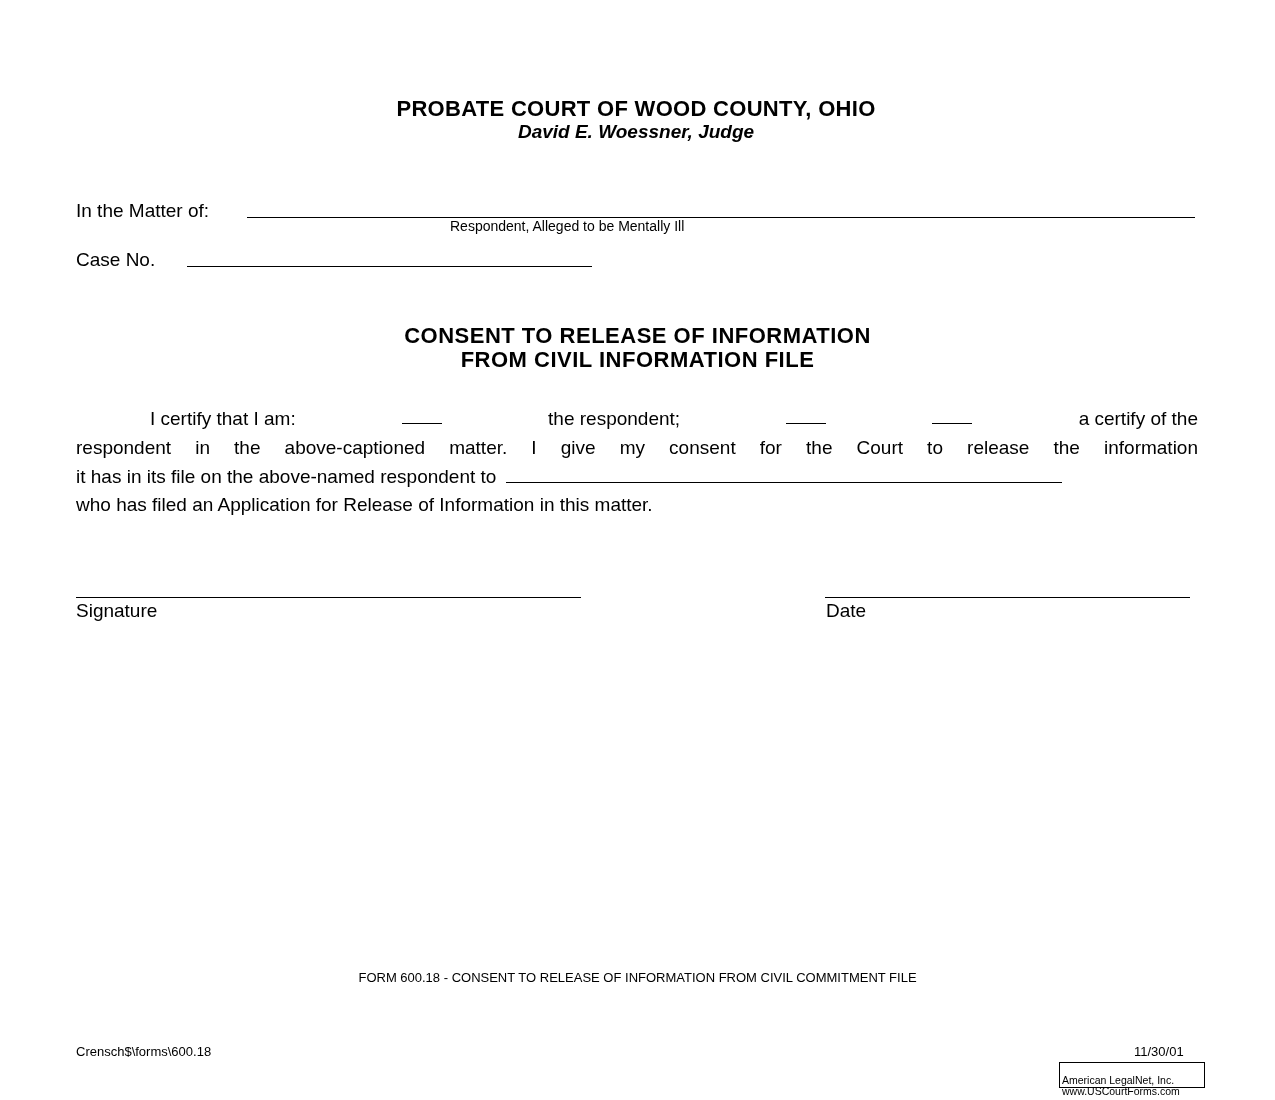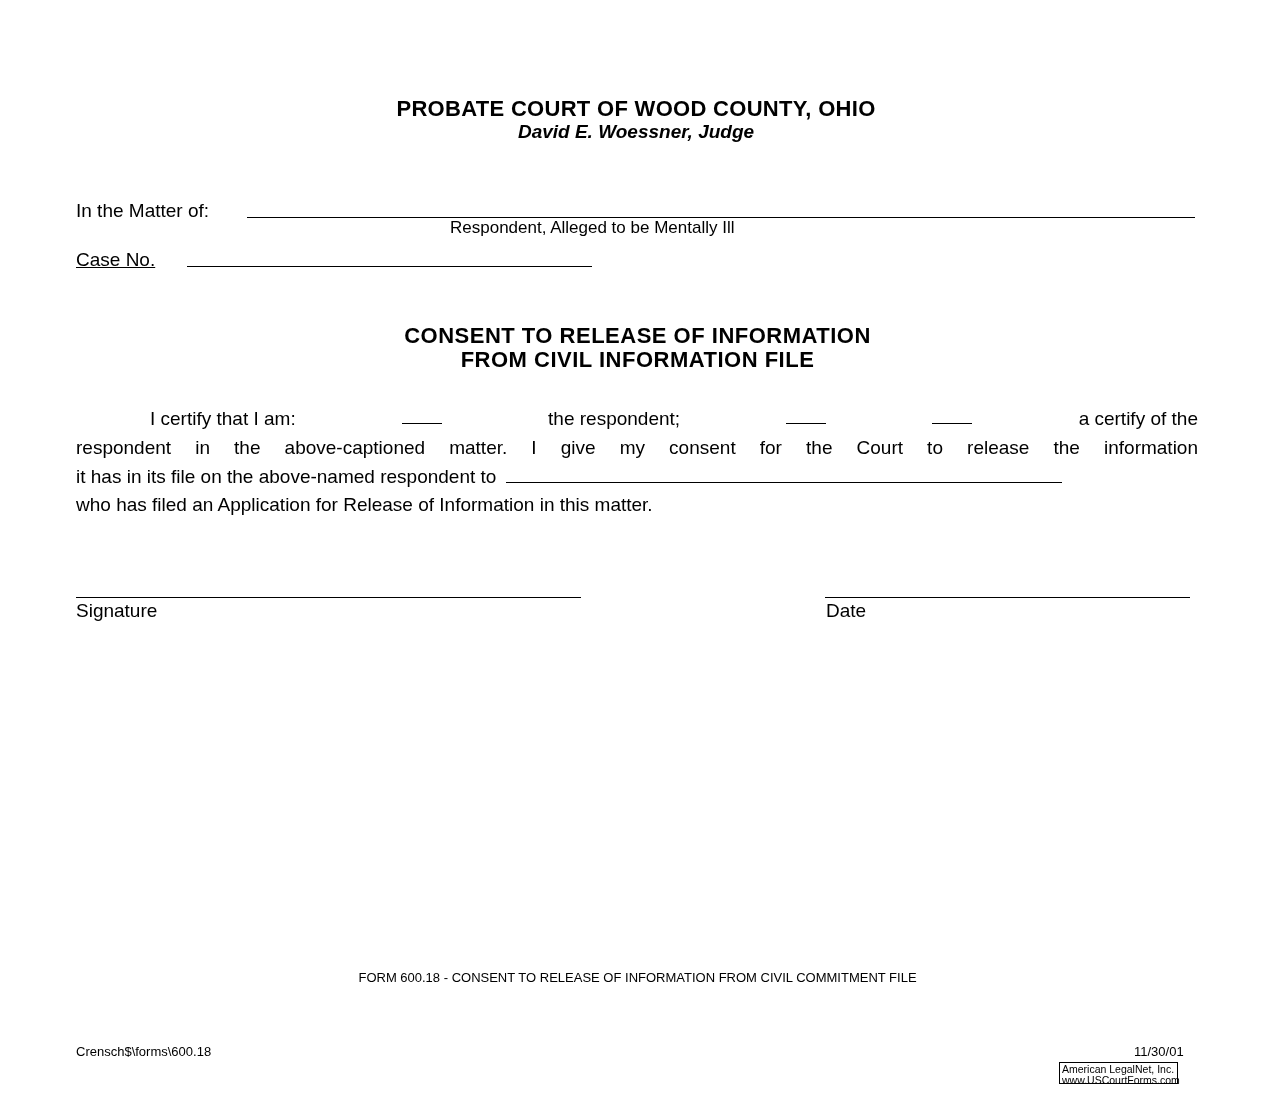--- a/index.html
+++ b/index.html
@@ -11,54 +11,54 @@
   .court-title {
     left: 0; width: 1272px; top: 96px; text-align: center;
     font-size: 22px; font-weight: bold; letter-spacing: 0.3px;
   }
   .judge {
     left: 0; width: 1272px; top: 121px; text-align: center;
     font-size: 19px; font-weight: bold; font-style: italic;
   }
   .label { font-size: 19px; }
   .line { position: absolute; border-bottom: 1.5px solid #000; height: 0; }
-  .caption-small { font-size: 17px; }
+  .caption-small { font-size: 14px; }
   .doc-title {
     left: 0; width: 1275px; text-align: center;
     font-size: 22px; font-weight: bold; letter-spacing: 0.5px;
   }
   .para {
     font-size: 19px; line-height: 28.7px;
   }
   .para-line {
     position: absolute; left: 76px; width: 1122px; white-space: nowrap;
   }
   .justify { display: flex; justify-content: space-between; }
   .blank { display: inline-block; border-bottom: 1.5px solid #000; height: 18px; vertical-align: baseline; }
   .footer-center {
     left: 0; width: 1275px; top: 970px; text-align: center; font-size: 13px;
   }
   .footer-small { font-size: 13px; text-align: center; }
   .legalnet-box {
-    left: 1059px; top: 1062px; width: 119px; height: 22px;
+    left: 1059px; top: 1062px; width: 146px; height: 22px;
     border: 1px solid #000; font-size: 10.5px; line-height: 10.5px;
-    padding: 1px 2px; box-sizing: border-box;
+    padding: 12px 2px; box-sizing: border-box;
   }
 </style>
 </head>
 <body>
 
 <div class="abs court-title">PROBATE COURT OF WOOD COUNTY, OHIO</div>
 <div class="abs judge">David E. Woessner, Judge</div>
 
 <div class="abs label" style="left:76px; top:200px;">In the Matter of:</div>
 <div class="line" style="left:247px; top:217px; width:948px;"><span></span></div>
 <div class="abs caption-small" style="left:450px; top:218px;">Respondent, Alleged to be Mentally Ill</div>
 
-<div class="abs label" style="left:76px; top:249px;text-decoration:underline;">Case No.</div>
+<div class="abs label" style="left:76px; top:249px;">Case No.</div>
 <div class="line" style="left:187px; top:266px; width:405px;"><span></span></div>
 
 <div class="abs doc-title" style="top:323px;">CONSENT TO RELEASE OF INFORMATION</div>
 <div class="abs doc-title" style="top:347px;">FROM CIVIL INFORMATION FILE</div>
 
 <div class="para">
   <div class="para-line" style="top:405px; left:150px; width:1048px;">
     <div class="justify">
       <span>I certify that I am:</span>
       <span class="blank" style="width:40px;"></span>

